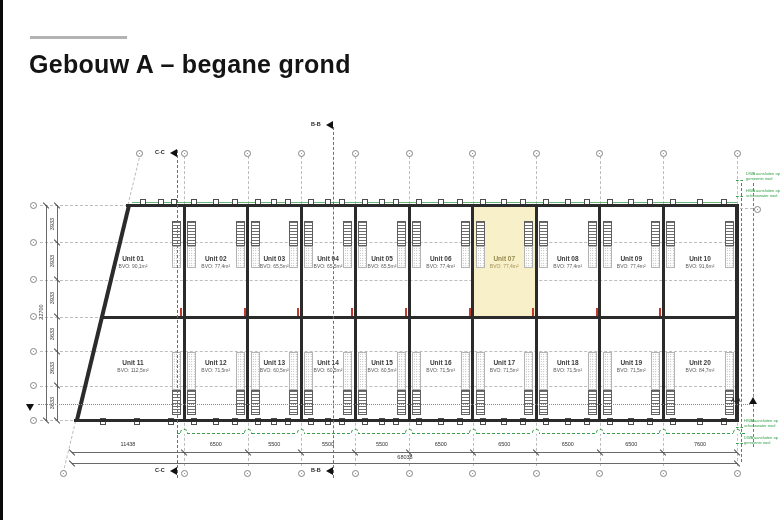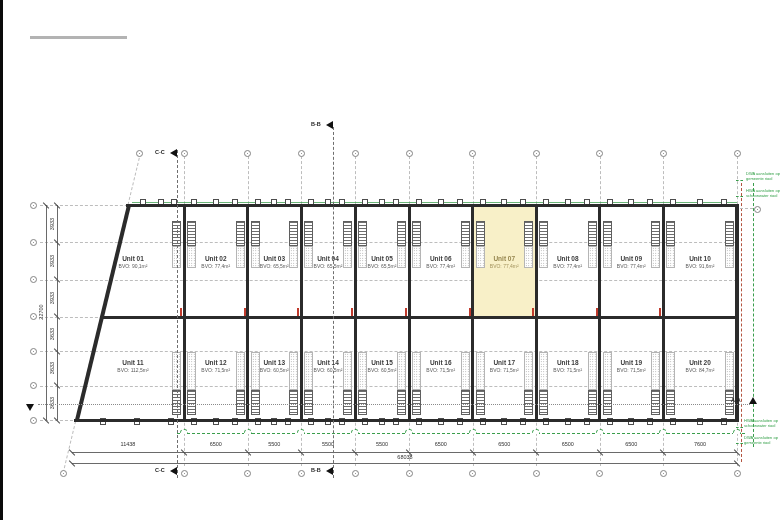--- a/index.html
+++ b/index.html
@@ -43,20 +43,21 @@
   .red-tick{background:#c0392b;}
   .green-arc{border:1px dashed #3a9e4c;border-bottom:none;border-radius:6px 6px 0 0;background:#fff;box-sizing:border-box;}
   .note{font-size:4px;color:#2f9e44;line-height:1.2;white-space:pre-line;width:38px;}
 </style>
 </head>
 <body>
 
 <div class="page">
   <div class="abs left-bar"></div>
   <div class="abs title-rule"></div>
+  <div class="abs page-title">Gebouw A – begane grond</div>
   <div class="abs" id="plan" style="left:0;top:0;width:780px;height:520px;">
       <div class="abs dash-h" style="left: 40px; top: 205px; width: 697px;"></div>
       <div class="abs dash-h" style="left: 40px; top: 242.3px; width: 697px;"></div>
       <div class="abs dash-h" style="left: 40px; top: 279.5px; width: 697px;"></div>
       <div class="abs dash-h" style="left: 40px; top: 316.8px; width: 697px;"></div>
       <div class="abs dash-h" style="left: 40px; top: 351.2px; width: 697px;"></div>
       <div class="abs dash-h" style="left: 40px; top: 385.6px; width: 697px;"></div>
       <div class="abs dash-h" style="left: 40px; top: 420px; width: 697px;"></div>
       <div class="abs dash-v" style="left: 184px; top: 156px; height: 310px;"></div>
       <div class="abs dash-v" style="left: 247.5px; top: 156px; height: 310px;"></div>

